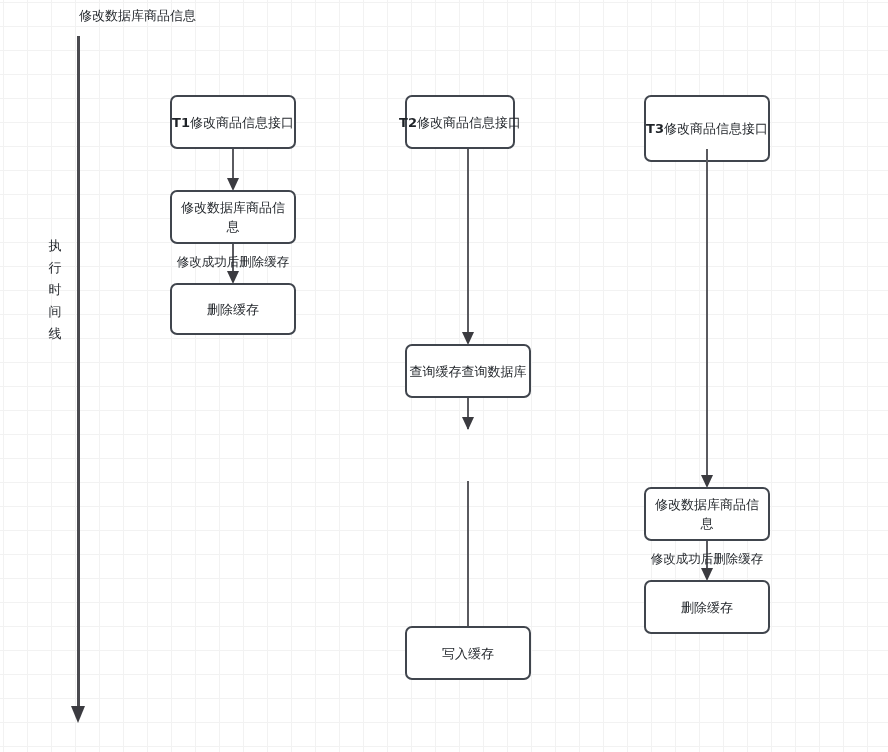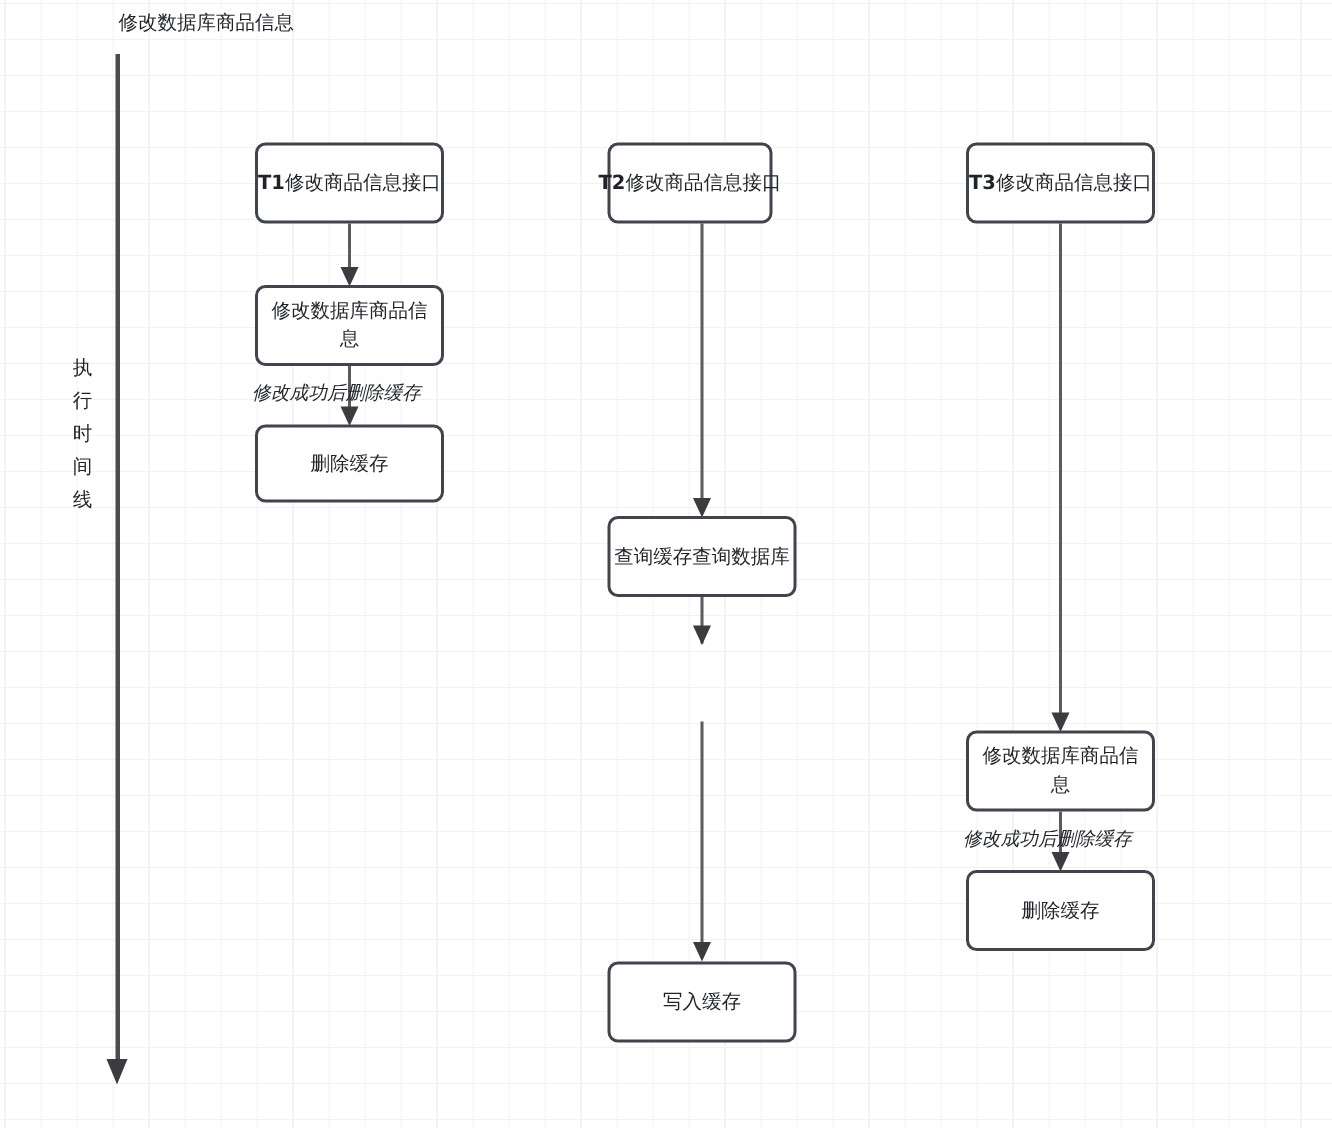--- a/index.html
+++ b/index.html
@@ -106,22 +106,21 @@
     border-right: 6px solid transparent;
     border-top: 13px solid #3b3b40;
   }
   .edge-label {
     position: absolute;
     font-size: 12.5px;
     line-height: 16px;
     color: #1f2328;
     background: transparent;
     white-space: nowrap;
-    text-align: left;
-    font-style: italic;
+    text-align: center;
   }
 </style>
 </head>
 <body>
 
 <div id="canvas">
 
   <div class="diagram-title">修改数据库商品信息</div>
 
   <div class="timeline-line"></div>
@@ -169,25 +168,25 @@
     <span class="line">查询数据库</span>
   </div>
 
   <div class="conn" style="left:467px; top:398px; height:31px;"></div>
   <div class="arrowhead" style="left:462px; top:417px;"></div>
 
 
   <div class="conn" style="left:467px; top:481px; height:155px;"></div>
   <div class="arrowhead" style="left:462px; top:628px;"></div>
 
-  <div class="node" style="left:405px; top:641px; width:126px; height:54px;justify-content:center;">
+  <div class="node" style="left:405px; top:626px; width:126px; height:54px;justify-content:center;">
     <span class="line">写入缓存</span>
   </div>
 
-  <div class="node" style="left:644px; top:95px; width:126px; height:54px;">
+  <div class="node" style="left:644px; top:95px; width:126px; height:67px;">
     <span class="line tid">T3</span>
     <span class="line">修改商品信息接口</span>
   </div>
 
   <div class="conn" style="left:706px; top:149px; height:334px;"></div>
   <div class="arrowhead" style="left:701px; top:475px;"></div>
 
   <div class="node" style="left:644px; top:487px; width:126px; height:54px;">
     <span class="line wrap">修改数据库商品信息</span>
   </div>

